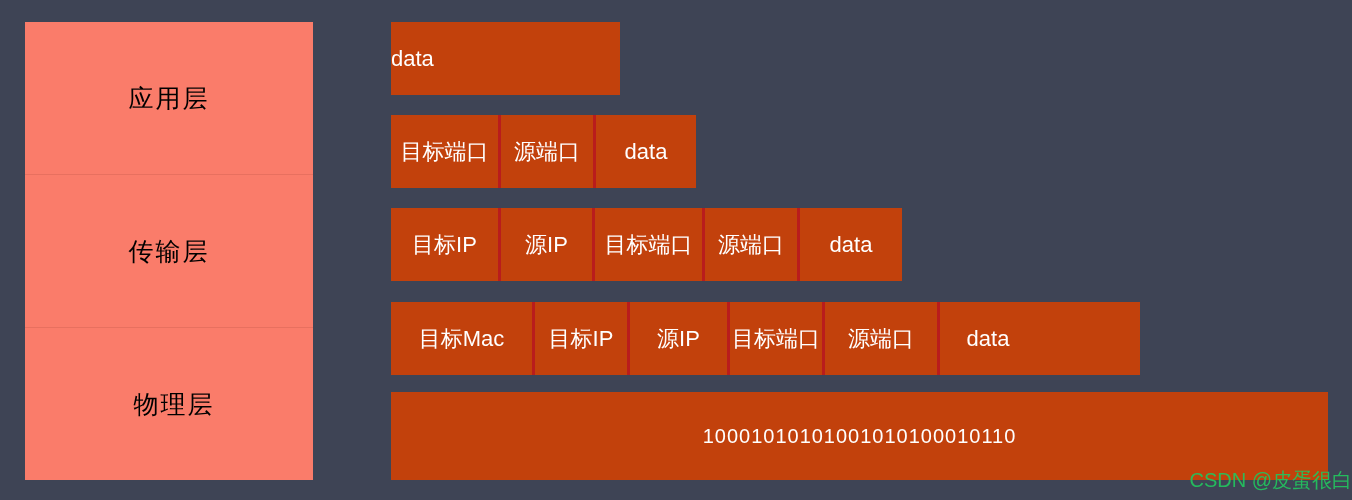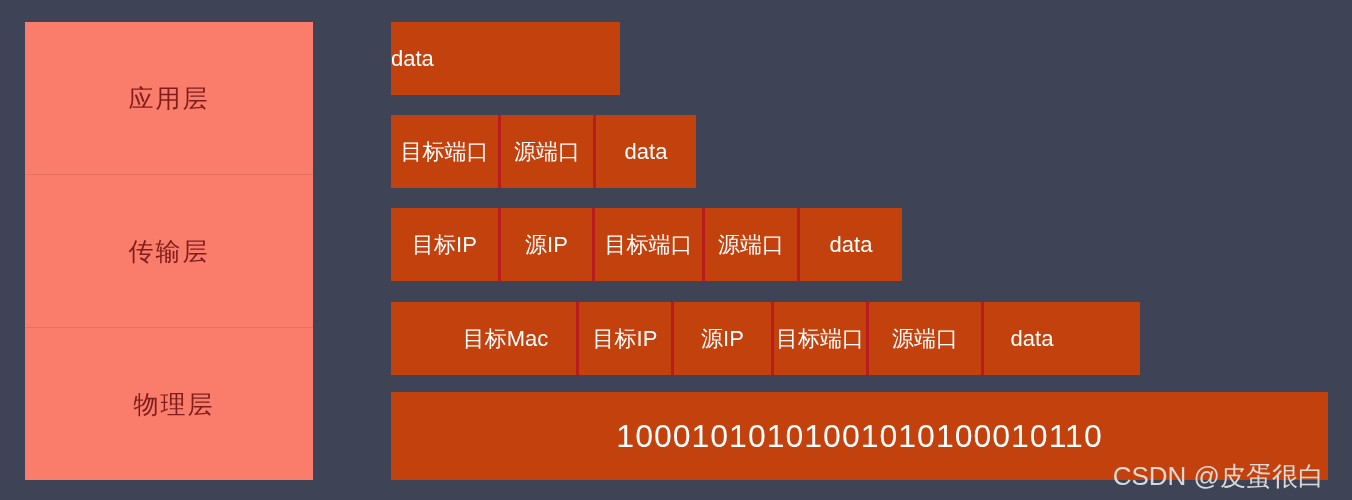--- a/index.html
+++ b/index.html
@@ -26,21 +26,21 @@
     background: #fa7c6a;
     display: flex;
     flex-direction: column;
     box-sizing: border-box;
   }
   .layer-cell {
     flex: 1 1 0;
     display: flex;
     align-items: center;
     justify-content: center;
-    color: #7f1d1d;
+    color: #000000;
     font-size: 25px;
     letter-spacing: 2px;
     box-sizing: border-box;
     border-bottom: 1px solid #e8705f;
   }
   .layer-cell:last-child { border-bottom: none; margin-left: 10px; }
 
   
   .pdu-row {
     position: absolute;
@@ -57,25 +57,25 @@
     font-size: 22px;
     box-sizing: border-box;
     border-right: 3px solid #b91c1c;
     white-space: nowrap;
   }
   .pdu-cell:last-child { border-right: none; }
 
   #pdu-row-1 { left: 391px; top: 22px;  width: 229px; }
   #pdu-row-2 { left: 391px; top: 115px; width: 305px; }
   #pdu-row-3 { left: 391px; top: 208px; width: 511px; }
-  #pdu-row-4 { left: 391px; top: 302px; width: 749px; padding-left: 44px; }
+  #pdu-row-4 { left: 391px; top: 302px; width: 749px; }
   #pdu-row-5 { left: 391px; top: 392px; width: 937px; height: 88px; }
 
   #pdu-row-5 .pdu-cell {
-    font-size: 32px;
+    font-size: 20px;
     letter-spacing: 1px;
     justify-content: center;
   }
 
   
   #pdu-row-2 .pdu-cell:nth-child(1) { flex: 0 0 110px; }
   #pdu-row-2 .pdu-cell:nth-child(2) { flex: 0 0 95px; }
   #pdu-row-2 .pdu-cell:nth-child(3) { flex: 1 1 auto; }
 
   #pdu-row-3 .pdu-cell:nth-child(1) { flex: 0 0 110px; }
@@ -88,24 +88,24 @@
   #pdu-row-4 .pdu-cell:nth-child(2) { flex: 0 0 95px; }
   #pdu-row-4 .pdu-cell:nth-child(3) { flex: 0 0 100px; }
   #pdu-row-4 .pdu-cell:nth-child(4) { flex: 0 0 95px; }
   #pdu-row-4 .pdu-cell:nth-child(5) { flex: 0 0 115px; }
   #pdu-row-4 .pdu-cell:nth-child(6) { flex: 0 0 96px; }
   #pdu-row-4 .pdu-cell:nth-child(7) { flex: 1 1 auto; }
 
   
   #watermark {
     position: absolute;
-    right: 28px;
+    right: 0;
     bottom: 6px;
-    color: #e5e5e5;
-    font-size: 26px;
+    color: #22c55e;
+    font-size: 20px;
     opacity: 0.92;
     white-space: nowrap;
   }
 </style>
 </head>
 <body>
 
 <div id="canvas">
 
   <div id="layer-stack">

